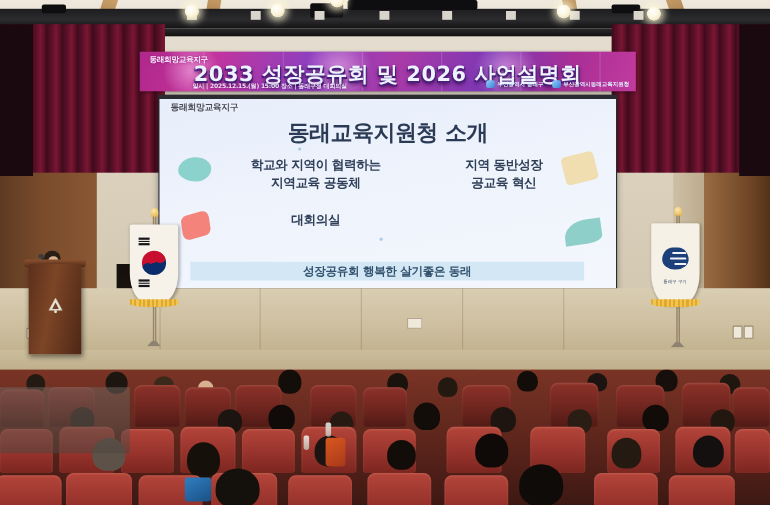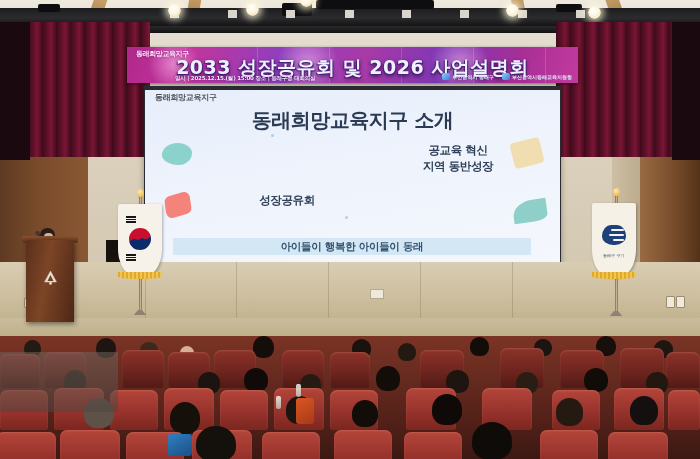--- a/index.html
+++ b/index.html
@@ -595,35 +595,39 @@
   <div class="slide">
 
     <div class="shape-teal-blob"></div>
     <div class="shape-coral-diamond"></div>
     <div class="shape-tan-square"></div>
     <div class="shape-teal-leaf"></div>
     <div class="slide-dot" style="left:200px; top:126px;"></div>
     <div class="slide-dot" style="left:126px; top:44px;"></div>
 
     <div class="slide-eyebrow">동래희망교육지구</div>
-    <div class="slide-title">동래희망교육지구 소개</div>
+    <div class="slide-title">동래교육지원청 소개</div>
 
     <div class="slide-grid">
+      <div class="slide-cell cell-tl">
+        <div>학교와 지역이 협력하는</div>
+        <div>지역교육 공동체</div>
+      </div>
       <div class="slide-cell cell-tr">
+        <div>지역 동반성장</div>
         <div>공교육 혁신</div>
-        <div>지역 동반성장</div>
       </div>
       <div class="slide-cell cell-bl">
-        <div>성장공유회</div>
+        <div>대회의실</div>
       </div>
       <div class="slide-cell cell-br">
       </div>
     </div>
 
-    <div class="slide-footer">아이들이 행복한 아이들이 동래</div>
+    <div class="slide-footer">성장공유회 행복한 살기좋은 동래</div>
   </div>
 
   <div class="stage-front"></div>
   <div class="stage-seam" style="left:145px;"></div>
   <div class="stage-seam" style="left:236px;"></div>
   <div class="stage-seam" style="left:328px;"></div>
   <div class="stage-seam" style="left:420px;"></div>
   <div class="stage-seam" style="left:512px;"></div>
   <div class="wall-vent"></div>
   <div class="stage-floor"></div>

